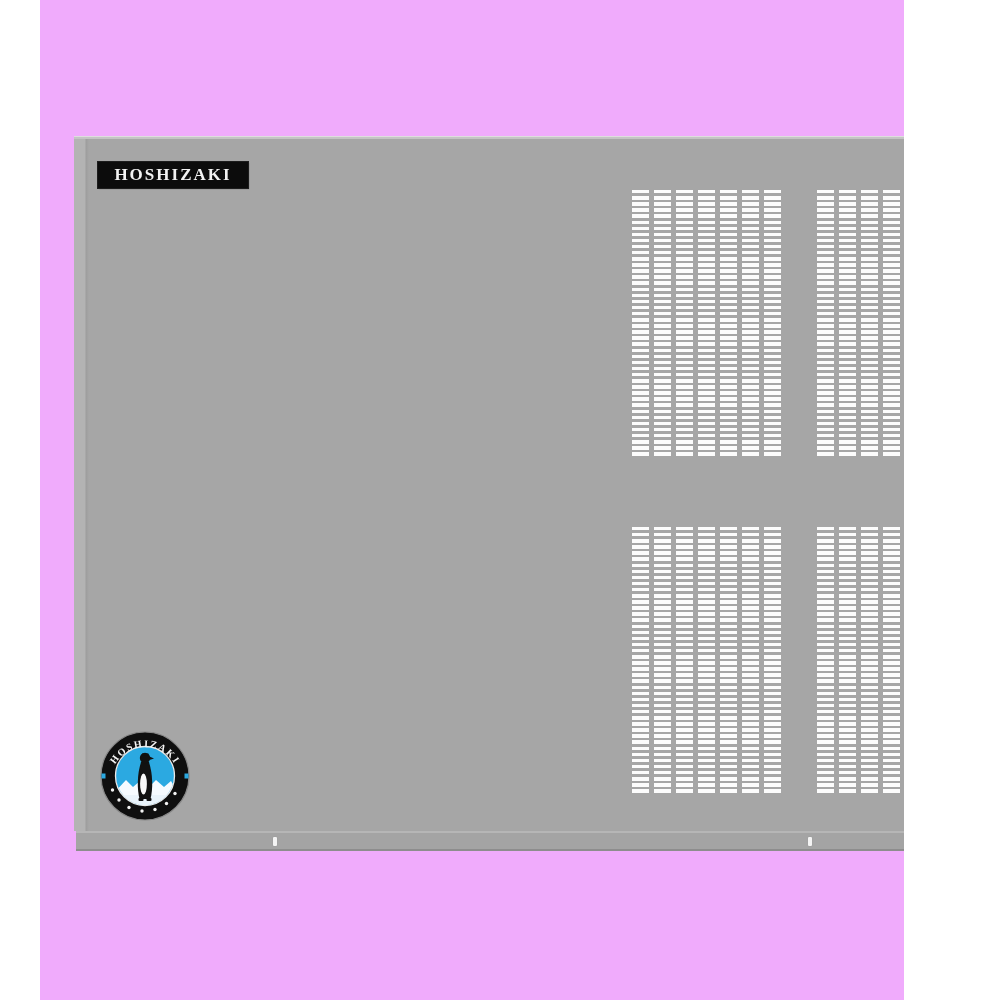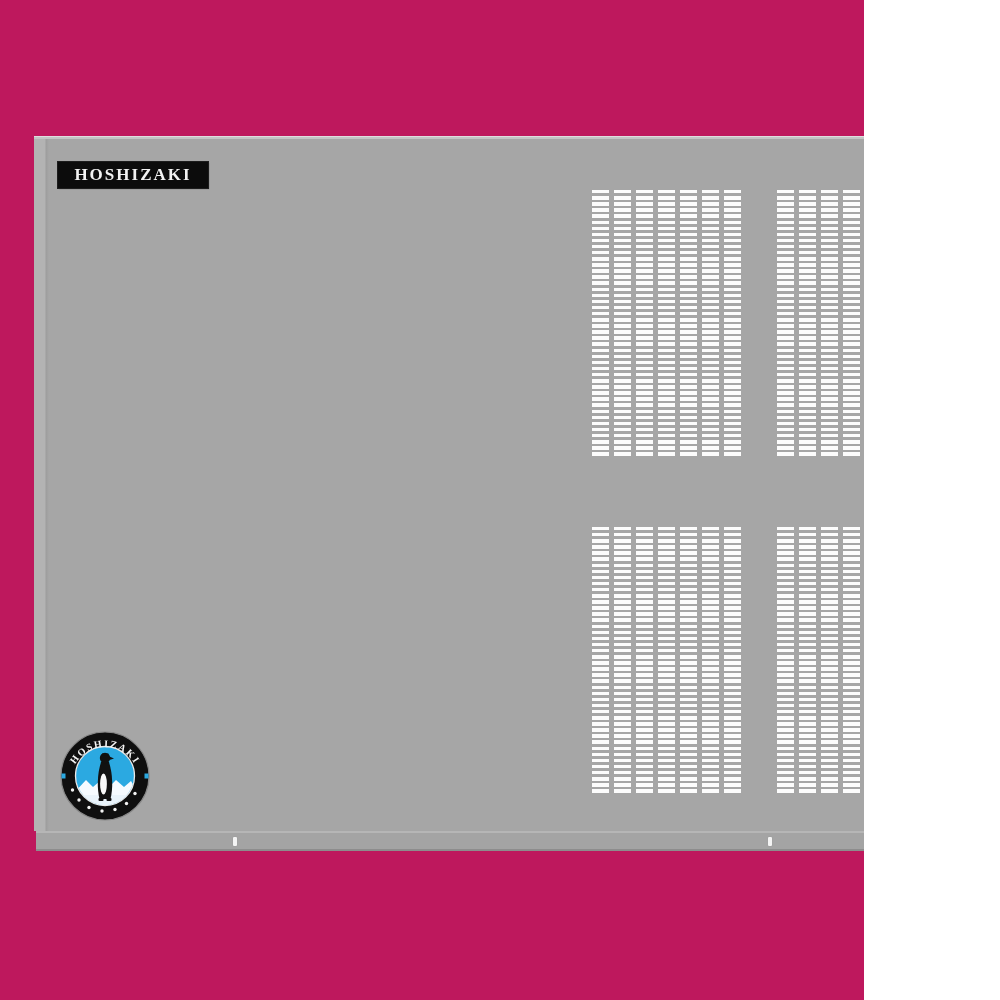--- a/index.html
+++ b/index.html
@@ -1,18 +1,19 @@
 <!DOCTYPE html>
 <html><head>
 <meta charset="utf-8">
 <style>
   html,body{margin:0;padding:0;background:#ffffff;}
   .stage{
-    position:relative;width:864px;height:1000px;background:#be185d;overflow:hidden;
+    position:relative;width:864px;height:1000px;background:#f0abfc;overflow:hidden;
     font-family:"Liberation Sans",sans-serif;
+    margin-left:40px;
   }
   
   .panel{
     position:absolute;left:34px;top:139px;width:924px;height:692px;
     background:linear-gradient(90deg,
       #b3b3b3 0px,#b3b3b3 11px,#9d9d9d 12px,#a7a7a7 15px,
       #a6a6a6 16px,#a6a6a6 calc(100% - 20px),
       #9e9e9e calc(100% - 12px),#8b8b8b calc(100% - 4px),#787878 100%);
     box-shadow:0 -2px 0 #c4c4c4, 0 -3px 0 #dedede;
   }

